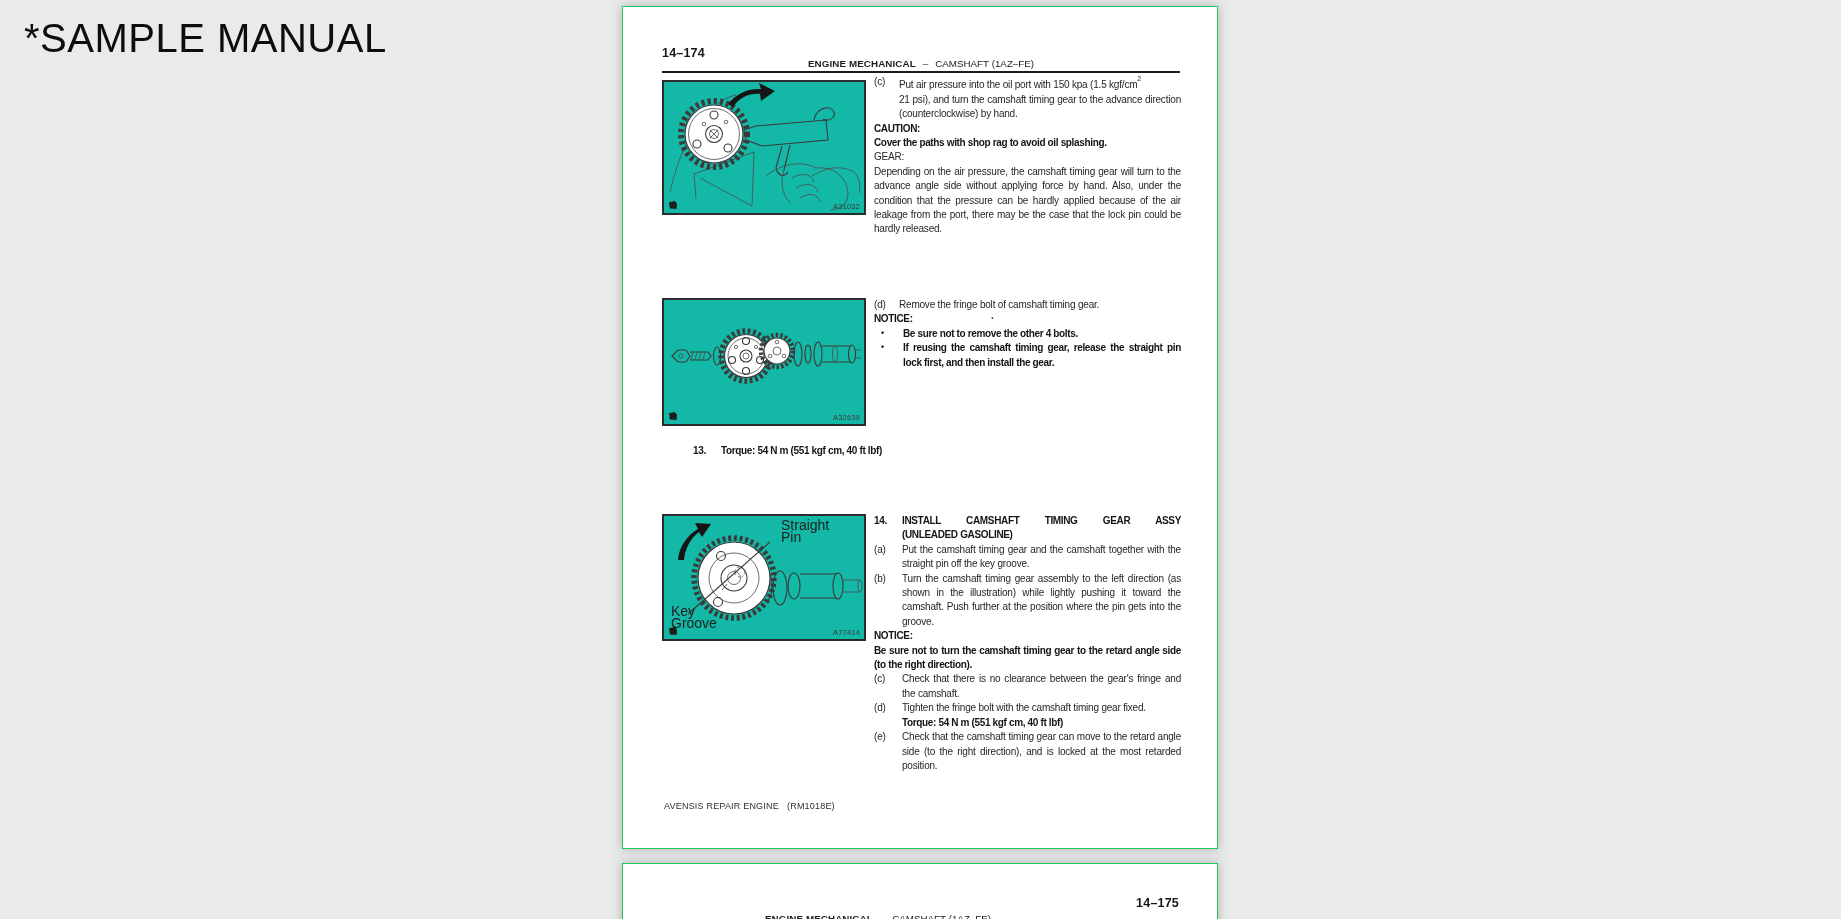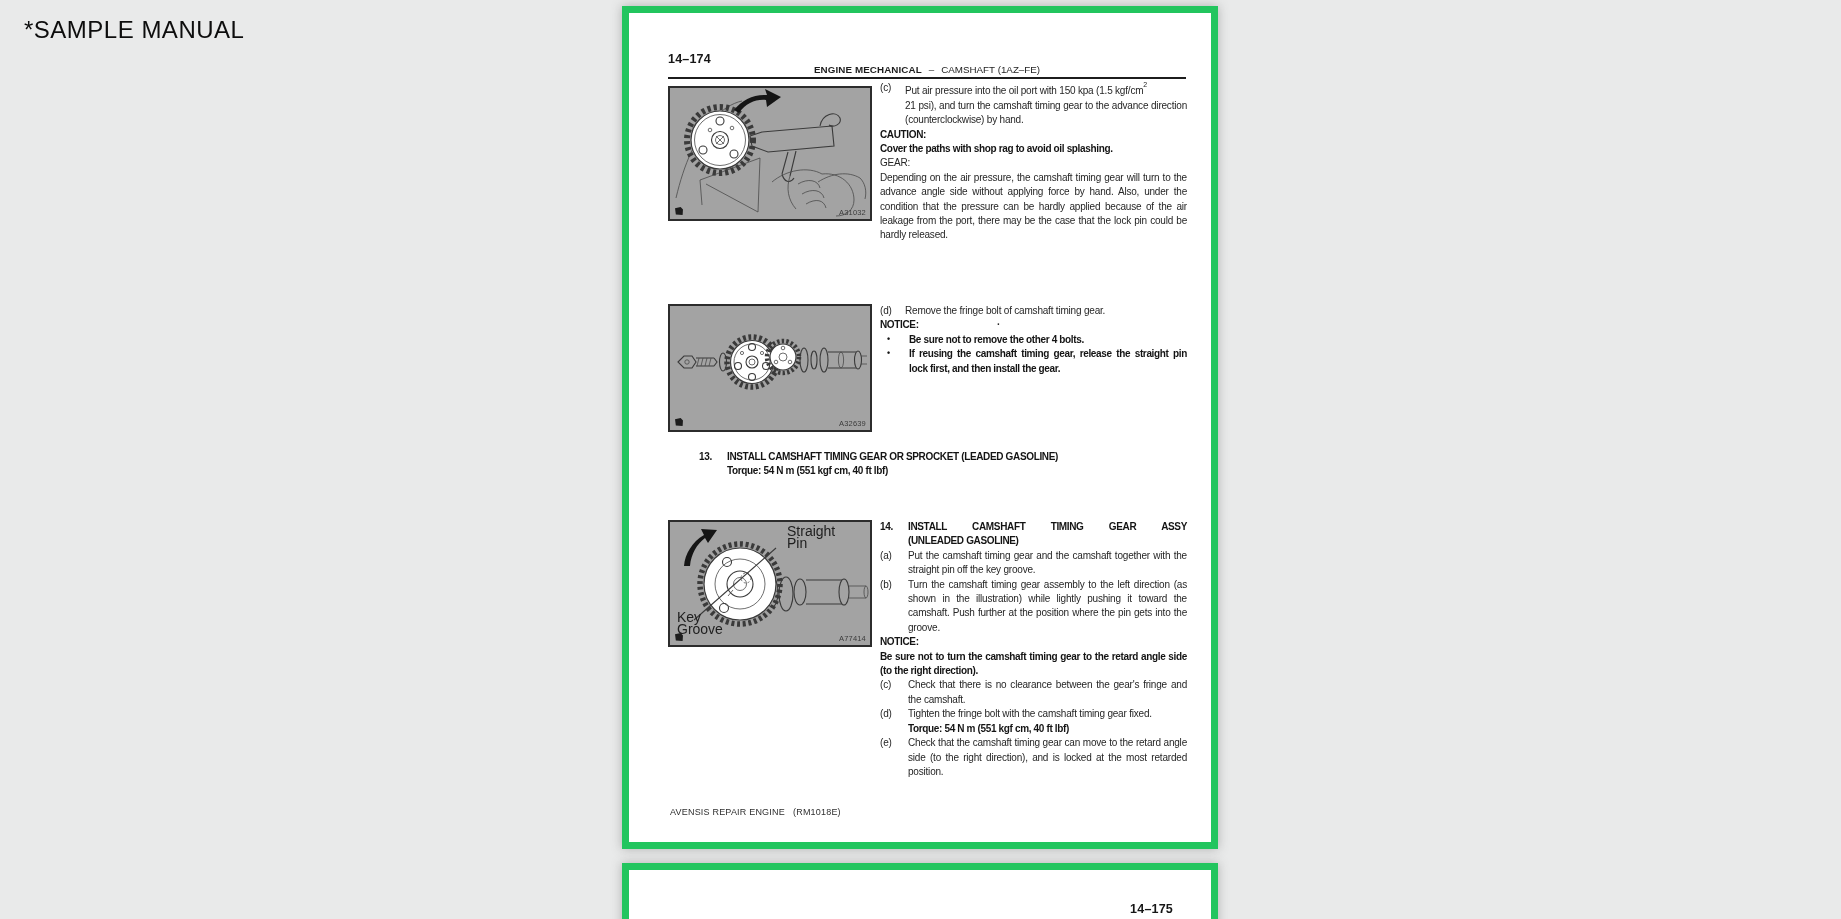--- a/index.html
+++ b/index.html
@@ -1,43 +1,43 @@
 <!DOCTYPE html>
 <html><head>
 <meta charset="utf-8">
 <style>
   html,body { margin:0; padding:0; background:#e9eaea; }
   .canvas {
     position:relative; width:1841px; height:919px; overflow:hidden;
     background:#e9eaea; font-family:"Liberation Sans", sans-serif; color:#262626;
   }
   .sample-label {
-    position:absolute; left:24px; top:16px; font-size:24px; letter-spacing:0.5px;
+    position:absolute; left:24px; top:16px; font-size:40px; letter-spacing:0.5px;
     color:#0d0d0d; white-space:pre;
   }
   .page {
     position:absolute; left:622px; width:596px; background:#ffffff;
-    border:7px solid #22c55e; box-shadow:0 0 10px rgba(70,70,70,.35);
+    border:1px solid #22c55e; box-shadow:0 0 10px rgba(70,70,70,.35);
     box-sizing:border-box; overflow:hidden;text-decoration:underline;
   }
   .page1 { top:6px; height:843px; }
   .page2 { top:863px; height:120px; }
 
   .page-no { position:absolute; font-size:12.5px; font-weight:bold; color:#161616; letter-spacing:0.2px; }
   .page1 .page-no { left:39px; top:39px; }
   .page2 .page-no { right:38px; top:32px; }
 
   .hdr { position:absolute; width:518px; text-align:center; font-size:9.8px; line-height:11px; color:#1d1d1d; white-space:pre; }
   .page1 .hdr { left:39px; top:51px; }
   .page2 .hdr { left:-4px; top:49px; }
   .hdr .sec { font-weight:bold; letter-spacing:0.1px; }
   .hdr .sep { padding:0 7px; color:#333; }
   .hdr-rule { position:absolute; left:39px; top:64px; width:518px; height:2px; background:#1c1c1c; }
 
-  .fig { position:absolute; left:39px; width:204px; border:2px solid #2c2c2c; box-sizing:border-box; background:#a3a3a3; }
+  .fig { position:absolute; left:39px; width:204px; border:2px solid #2c2c2c; box-sizing:border-box; background:#14b8a6; }
   .fig-1 { top:73px;  height:135px; }
   .fig-2 { top:291px; height:128px; }
   .fig-3 { top:507px; height:127px; }
   .fig svg { position:absolute; left:0; top:0; }
   .fig-code { position:absolute; right:4px; bottom:2px; font-size:7.5px; color:#3b3b3b; letter-spacing:0.2px; }
   .fig-marker { position:absolute; left:5px; bottom:4px; width:8px; height:8px; background:#1d1d1d;
     clip-path:polygon(0 15%, 70% 0, 100% 30%, 95% 100%, 10% 95%); }
   .fig-label { position:absolute; font-size:14px; line-height:11.5px; color:#1e1e1e; }
   .lbl-pin { left:117px; top:4px; width:52px; }
   .lbl-groove { left:7px; top:90px; width:46px; }
@@ -219,21 +219,20 @@
         <div>Be sure not to remove the other 4 bolts.</div>
       </div>
       <div class="bullet-row bold">
         <span class="dot">•</span>
         <div>If reusing the camshaft timing gear, release the straight pin lock first, and then install the gear.</div>
       </div>
     </div>
 
     <div class="item13 txt">
       <span class="lbl bold">13.</span>
-      <div class="body bold">INSTALL CAMSHAFT TIMING GEAR OR SPROCKET (LEADED GASOLINE)</div>
       <div class="body bold">Torque: 54 N m (551 kgf cm, 40 ft lbf)</div>
     </div>
 
     <div class="col col-14 txt">
       <div class="row">
         <span class="lbl bold">14.</span>
         <div class="bold" style="text-align-last:justify;">INSTALL CAMSHAFT TIMING GEAR ASSY</div>
         <div class="bold">(UNLEADED GASOLINE)</div>
       </div>
       <div class="row">

